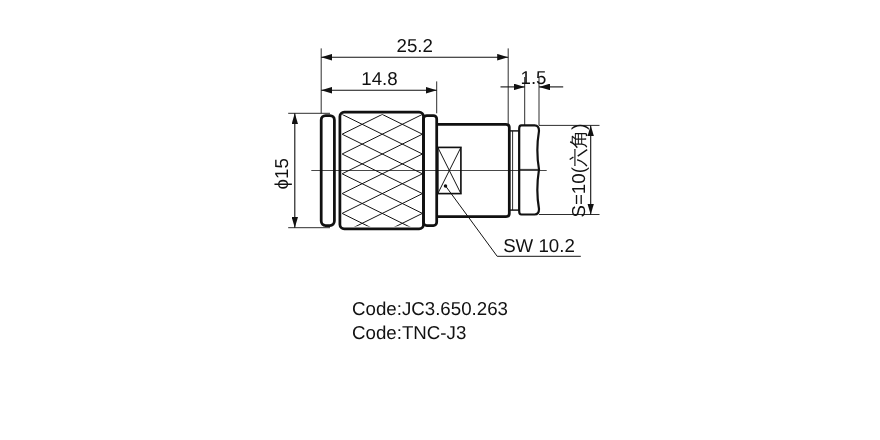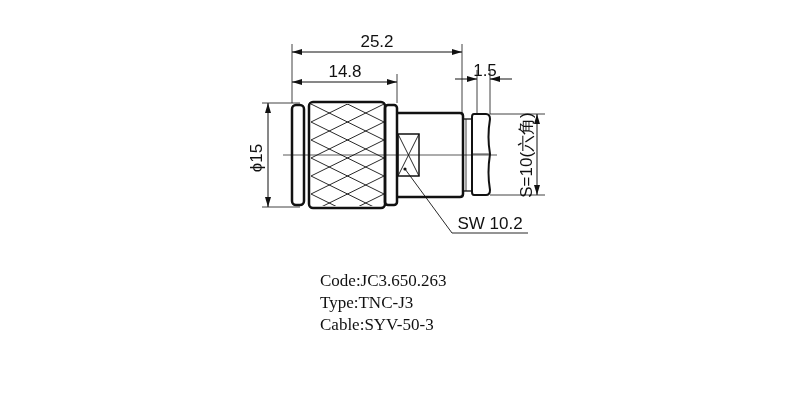--- a/index.html
+++ b/index.html
@@ -1,20 +1,20 @@
 <!DOCTYPE html>
 <html><head>
 <meta charset="utf-8">
 <style>
   html, body { margin: 0; padding: 0; background: #ffffff; }
   body { width: 800px; height: 400px; position: relative; overflow: hidden; font-family: "Liberation Sans", sans-serif; }
   #drawing { position: absolute; left: 0; top: 0; }
   .dimtxt { font-family: "Liberation Sans", sans-serif; font-size: 17px; fill: #111; }
   .info { position: absolute; left: 320px; top: 270px; font-family: "Liberation Sans", sans-serif; font-size: 17px; color: #111; line-height: 22px; }
-  .info div { white-space: nowrap; font-family: Liberation Serif, serif; }
+  .info div { white-space: nowrap; }
   .info .indent { padding-left: 60px; }
 </style>
 </head>
 <body>
 
 <svg id="drawing" width="800" height="400" viewBox="0 0 800 400" xmlns="http://www.w3.org/2000/svg">
   <defs>
     <marker id="arr" markerWidth="10" markerHeight="6" refX="10" refY="3" orient="auto-start-reverse" markerUnits="userSpaceOnUse">
       <path d="M0,0 L10,3 L0,6 Z" fill="#111"></path>
     </marker>
@@ -80,15 +80,14 @@
   <text class="dimtxt" x="377" y="47" text-anchor="middle">25.2</text>
   <text class="dimtxt" x="345" y="77" text-anchor="middle">14.8</text>
   <text class="dimtxt" x="485" y="76" text-anchor="middle">1.5</text>
   <text class="dimtxt" x="0" y="0" text-anchor="middle" transform="translate(262,158) rotate(-90)">ϕ15</text>
   <text class="dimtxt" x="0" y="0" text-anchor="middle" transform="translate(532,155) rotate(-90)">S=10(六角)</text>
   <text class="dimtxt" x="490" y="229" text-anchor="middle">SW 10.2</text>
 </svg>
 
 <div class="info">
   <div>Code:JC3.650.263</div>
-  <div>Type:TNC-J3</div>
-  <div>Cable:SYV-50-3</div>
+  <div>Code:TNC-J3</div>
 </div>
 
 </body></html>

